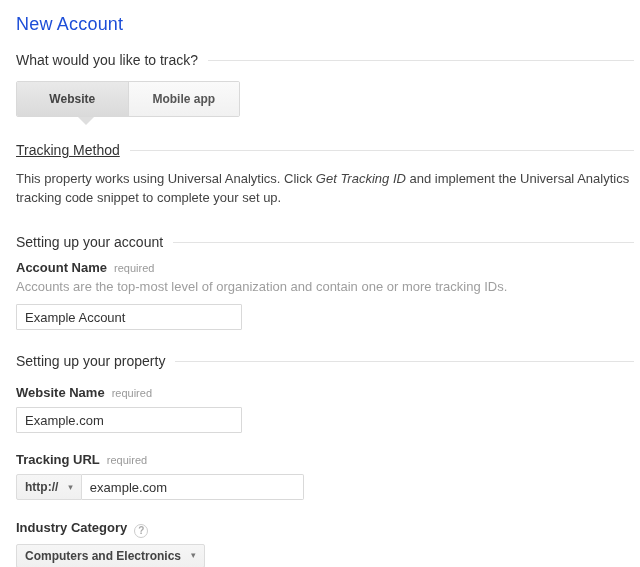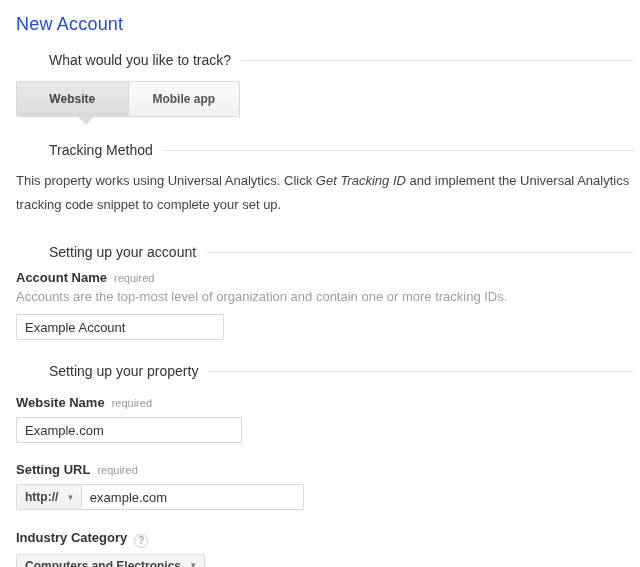--- a/index.html
+++ b/index.html
@@ -15,21 +15,21 @@
     font-size: 18px; font-weight: 400; color: #1d4ed8;
     margin: 4px 0 0 0; letter-spacing: 0.2px;
   }
 
   
   .section-head {
     display: flex; align-items: center;
   }
   .section-head .head-text {
     font-size: 14px; font-weight: 400; color: #333;
-    white-space: nowrap; margin-right: 10px; margin-left: 33px;
+    white-space: nowrap; margin-right: 10px;
   }
   .section-head .rule {
     flex: 1; height: 0; border-top: 1px solid #e3e3e3;
   }
 
   
   .tab-wrap { margin-top: 13px; position: relative; width: 224px; }
   .tabs {
     display: flex; width: 224px; height: 36px;
     border: 1px solid #d9d9d9; border-radius: 2px;
@@ -48,21 +48,21 @@
   }
   .tab-pointer {
     position: absolute; left: 62px; top: 36px;
     width: 0; height: 0;
     border-left: 8px solid transparent;
     border-right: 8px solid transparent;
     border-top: 8px solid #dedede;
   }
 
   .tracking-desc {
-    margin-top: 11px; font-size: 13px; line-height: 24px; color: #444;
+    margin-top: 11px; font-size: 13px; line-height: 19px; color: #444;
     padding-right: 4px;
   }
   .tracking-desc .it { font-style: italic; }
 
   .field-label-row { display: flex; align-items: baseline; }
   .field-label { font-size: 13px; font-weight: 700; color: #333; }
   .required-tag { font-size: 11px; color: #999; margin-left: 7px; }
   .helper-text { font-size: 13px; color: #9e9e9e; margin-top: 4px; }
 
   .text-input {
@@ -91,24 +91,24 @@
   .help-icon {
     display: inline-flex; align-items: center; justify-content: center;
     width: 14px; height: 14px; border-radius: 50%;
     border: 1px solid #ccc; color: #aaa;
     font-size: 10px; font-weight: 700; margin-left: 7px;
     position: relative; top: 2px; cursor: pointer;
   }
 
   
   .mt-head1 { margin-top: 17px; }
-  .mt-tracking { margin-top: 25px; }
+  .mt-tracking { margin-top: 25px; text-decoration: underline; }
   .mt-account { margin-top: 27px; }
   .mt-accname { margin-top: 10px; }
-  .mt-input1 { margin-top: 10px; width: 208px; }
+  .mt-input1 { margin-top: 10px; width: 226px; }
   .mt-property { margin-top: 23px; }
   .mt-webname { margin-top: 16px; }
   .mt-input2 { margin-top: 7px; width: 226px; }
   .mt-weburl { margin-top: 19px; }
   .url-input { width: 222px; }
   .mt-industry { margin-top: 20px; }
   .mt-inddd { margin-top: 8px; }
 </style>
 </head>
 <body>
@@ -158,21 +158,21 @@
     <span class="rule"></span>
   </div>
 
   <div class="field-label-row mt-webname">
     <span class="field-label">Website Name</span>
     <span class="required-tag">required</span>
   </div>
   <input type="text" class="text-input mt-input2" value="Example.com" style="">
 
   <div class="field-label-row mt-weburl">
-    <span class="field-label">Setting URL</span>
+    <span class="field-label">Tracking URL</span>
     <span class="required-tag">required</span>
   </div>
   <div class="url-row">
     <div class="dd-btn">
       <span class="dd-label">http://</span>
       <span class="caret">▾</span>
     </div>
     <input type="text" class="text-input url-input" value="example.com" style="">
   </div>
 

